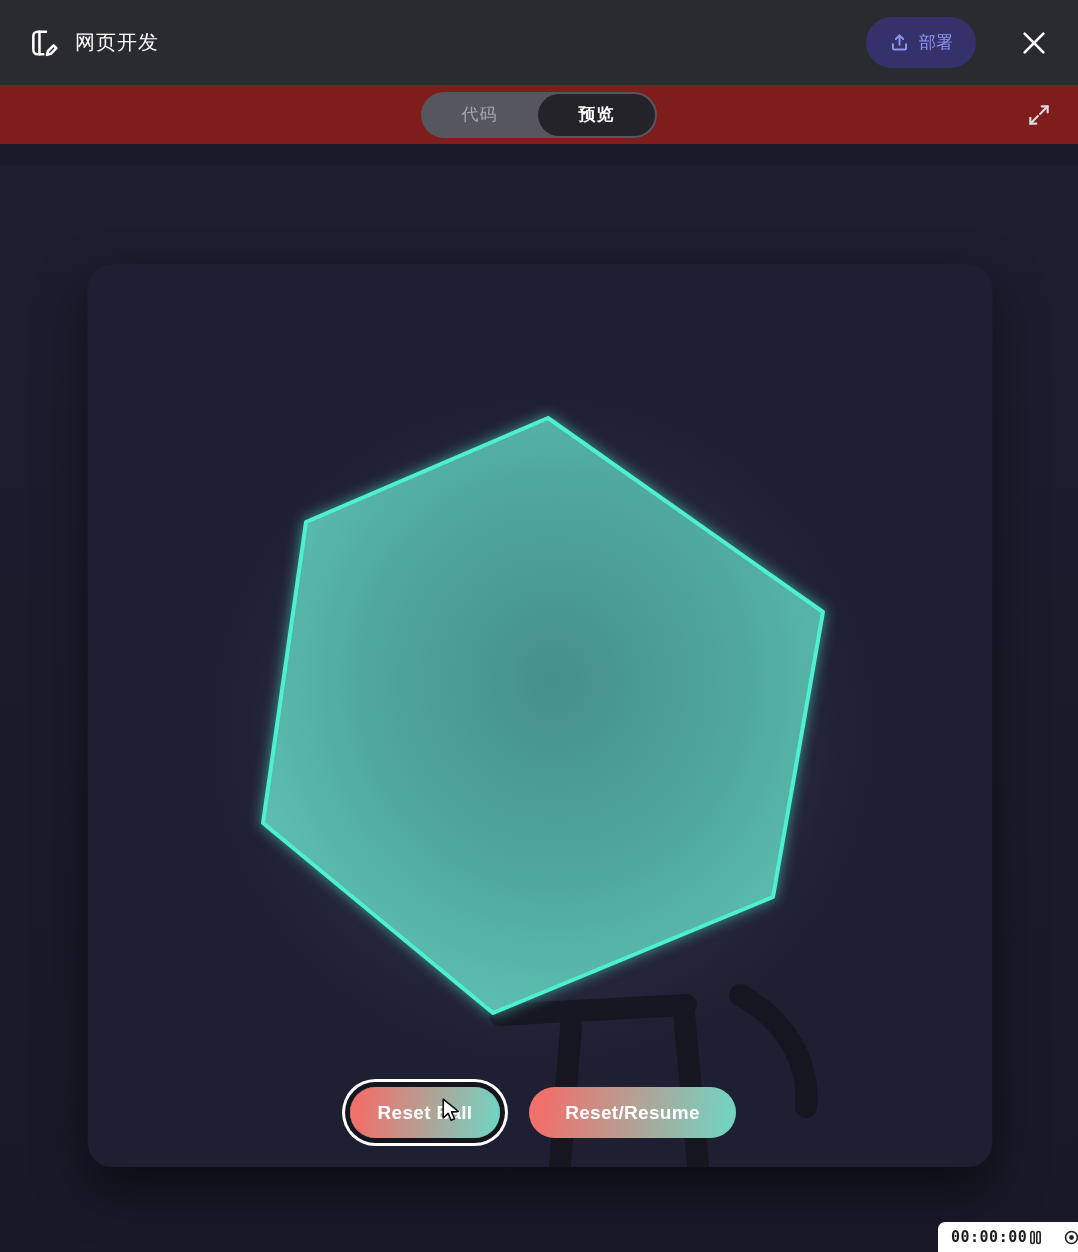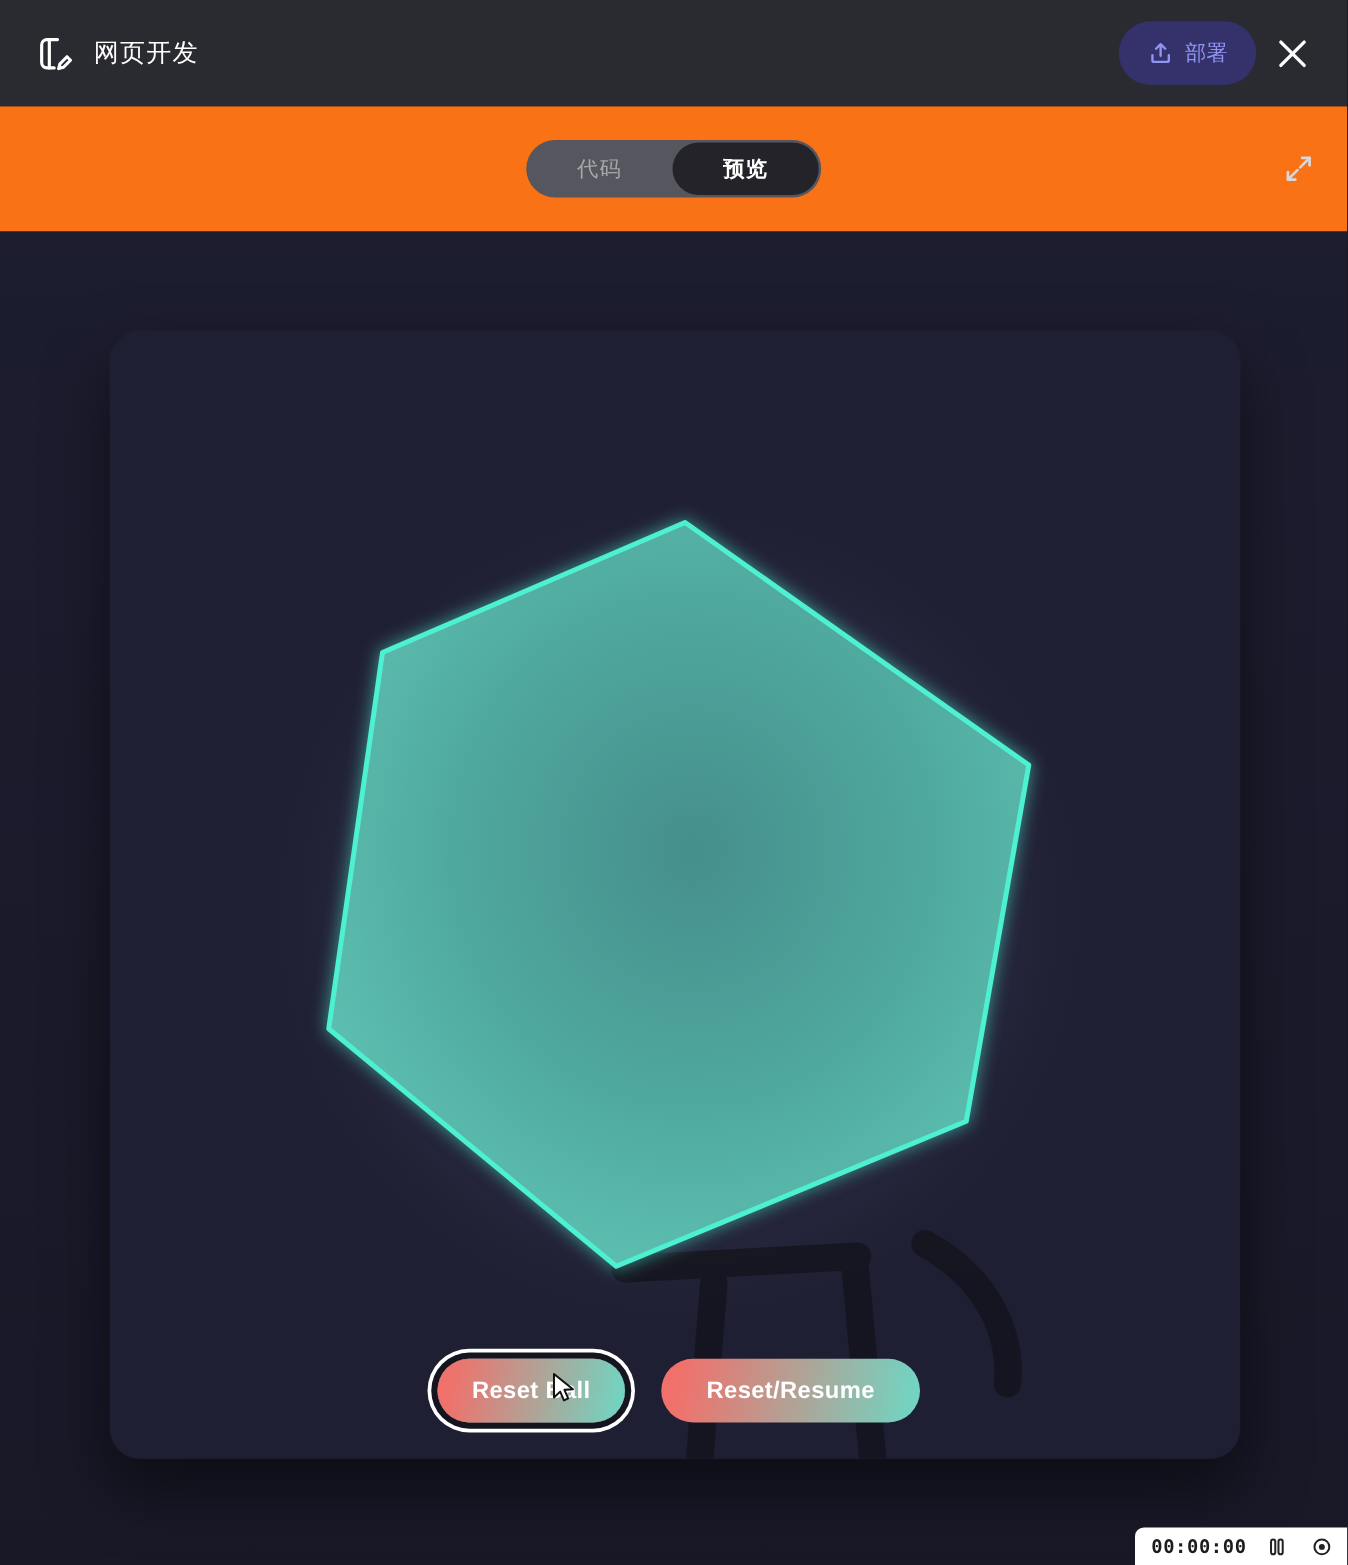--- a/index.html
+++ b/index.html
@@ -9,32 +9,32 @@
 
   
   .header {
     position:absolute; top:0; left:0; right:0; height:85px;
     background:#2a2a31; display:flex; align-items:center;
     justify-content:space-between; padding:0 26px 0 28px; z-index:30;
   }
   .header-left { display:flex; align-items:center; gap:15px; }
   .logo-icon svg { display:block; }
   .app-title { color:#ffffff; font-size:20px; font-weight:500; letter-spacing:1px; }
-  .header-right { display:flex; align-items:center; gap:11px; }
+  .header-right { display:flex; align-items:center; gap:40px; }
   .deploy-btn {
     display:flex; align-items:center; gap:9px; height:51px; padding:0 23px;
     background:var(--deploy-bg, #34316b); border:none; border-radius:26px;
     color:var(--deploy-text, #9095f2); font-size:17px; font-family:inherit; cursor:pointer;
   }
   .close-btn { background:none; border:none; cursor:pointer; display:flex; padding:2px; }
 
   
   .tabbar {
-    position:absolute; top:85px; left:0; right:0; height:100px;
-    background:#f97316; z-index:25; display:flex; align-items:center; justify-content:center;font-family:Liberation Mono, monospace;
+    position:absolute; top:85px; left:0; right:0; height:59px;
+    background:#7f1d1d; z-index:25; display:flex; align-items:center; justify-content:center;font-family:Liberation Mono, monospace;
   }
   .seg {
     position:relative; width:236px; height:46px; border-radius:23px;
     background:#56565e; display:flex; align-items:center;
   }
   .seg-option {
     flex:1; height:100%; display:flex; align-items:center; justify-content:center;
     font-size:17px; color:#a6a6ad; cursor:pointer; z-index:2; letter-spacing:1px;
   }
   .seg-option.active {
@@ -67,21 +67,21 @@
     letter-spacing:.3px;
   }
   .reset-btn { left:262px; top:4px; width:150px;
     box-shadow:0 0 0 5px #15151f, 0 0 0 8px #ffffff; }
   .pause-btn { left:441px; top:4px; width:207px; }
 
   .cursor { position:absolute; left:437px; top:1096px; z-index:60; pointer-events:none; }
 
   
   .recorder {
-    position:absolute; right:0; bottom:0; width:170px; height:30px;
+    position:absolute; right:0; bottom:0; width:140px; height:30px;
     background:#ffffff; border-top-left-radius:7px; z-index:80;
     display:flex; align-items:center; padding:0 12px 0 13px;
   }
   .rec-time {
     font-family:"DejaVu Sans Mono", monospace; font-size:15px; font-weight:bold;
     color:#1c1c1c; letter-spacing:.5px; flex:0 0 auto;
   }
   .rec-pause { margin-left:auto; background:none; border:none; cursor:pointer; display:flex; }
   .rec-dot { margin-left:19px; background:none; border:none; cursor:pointer; display:flex; }
 </style>

